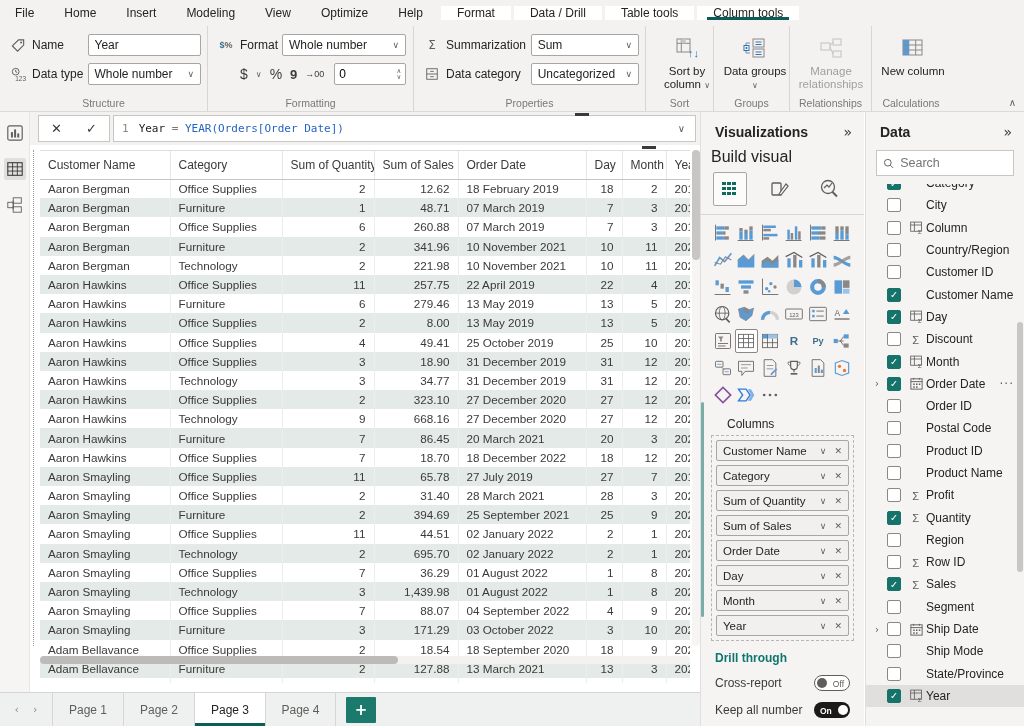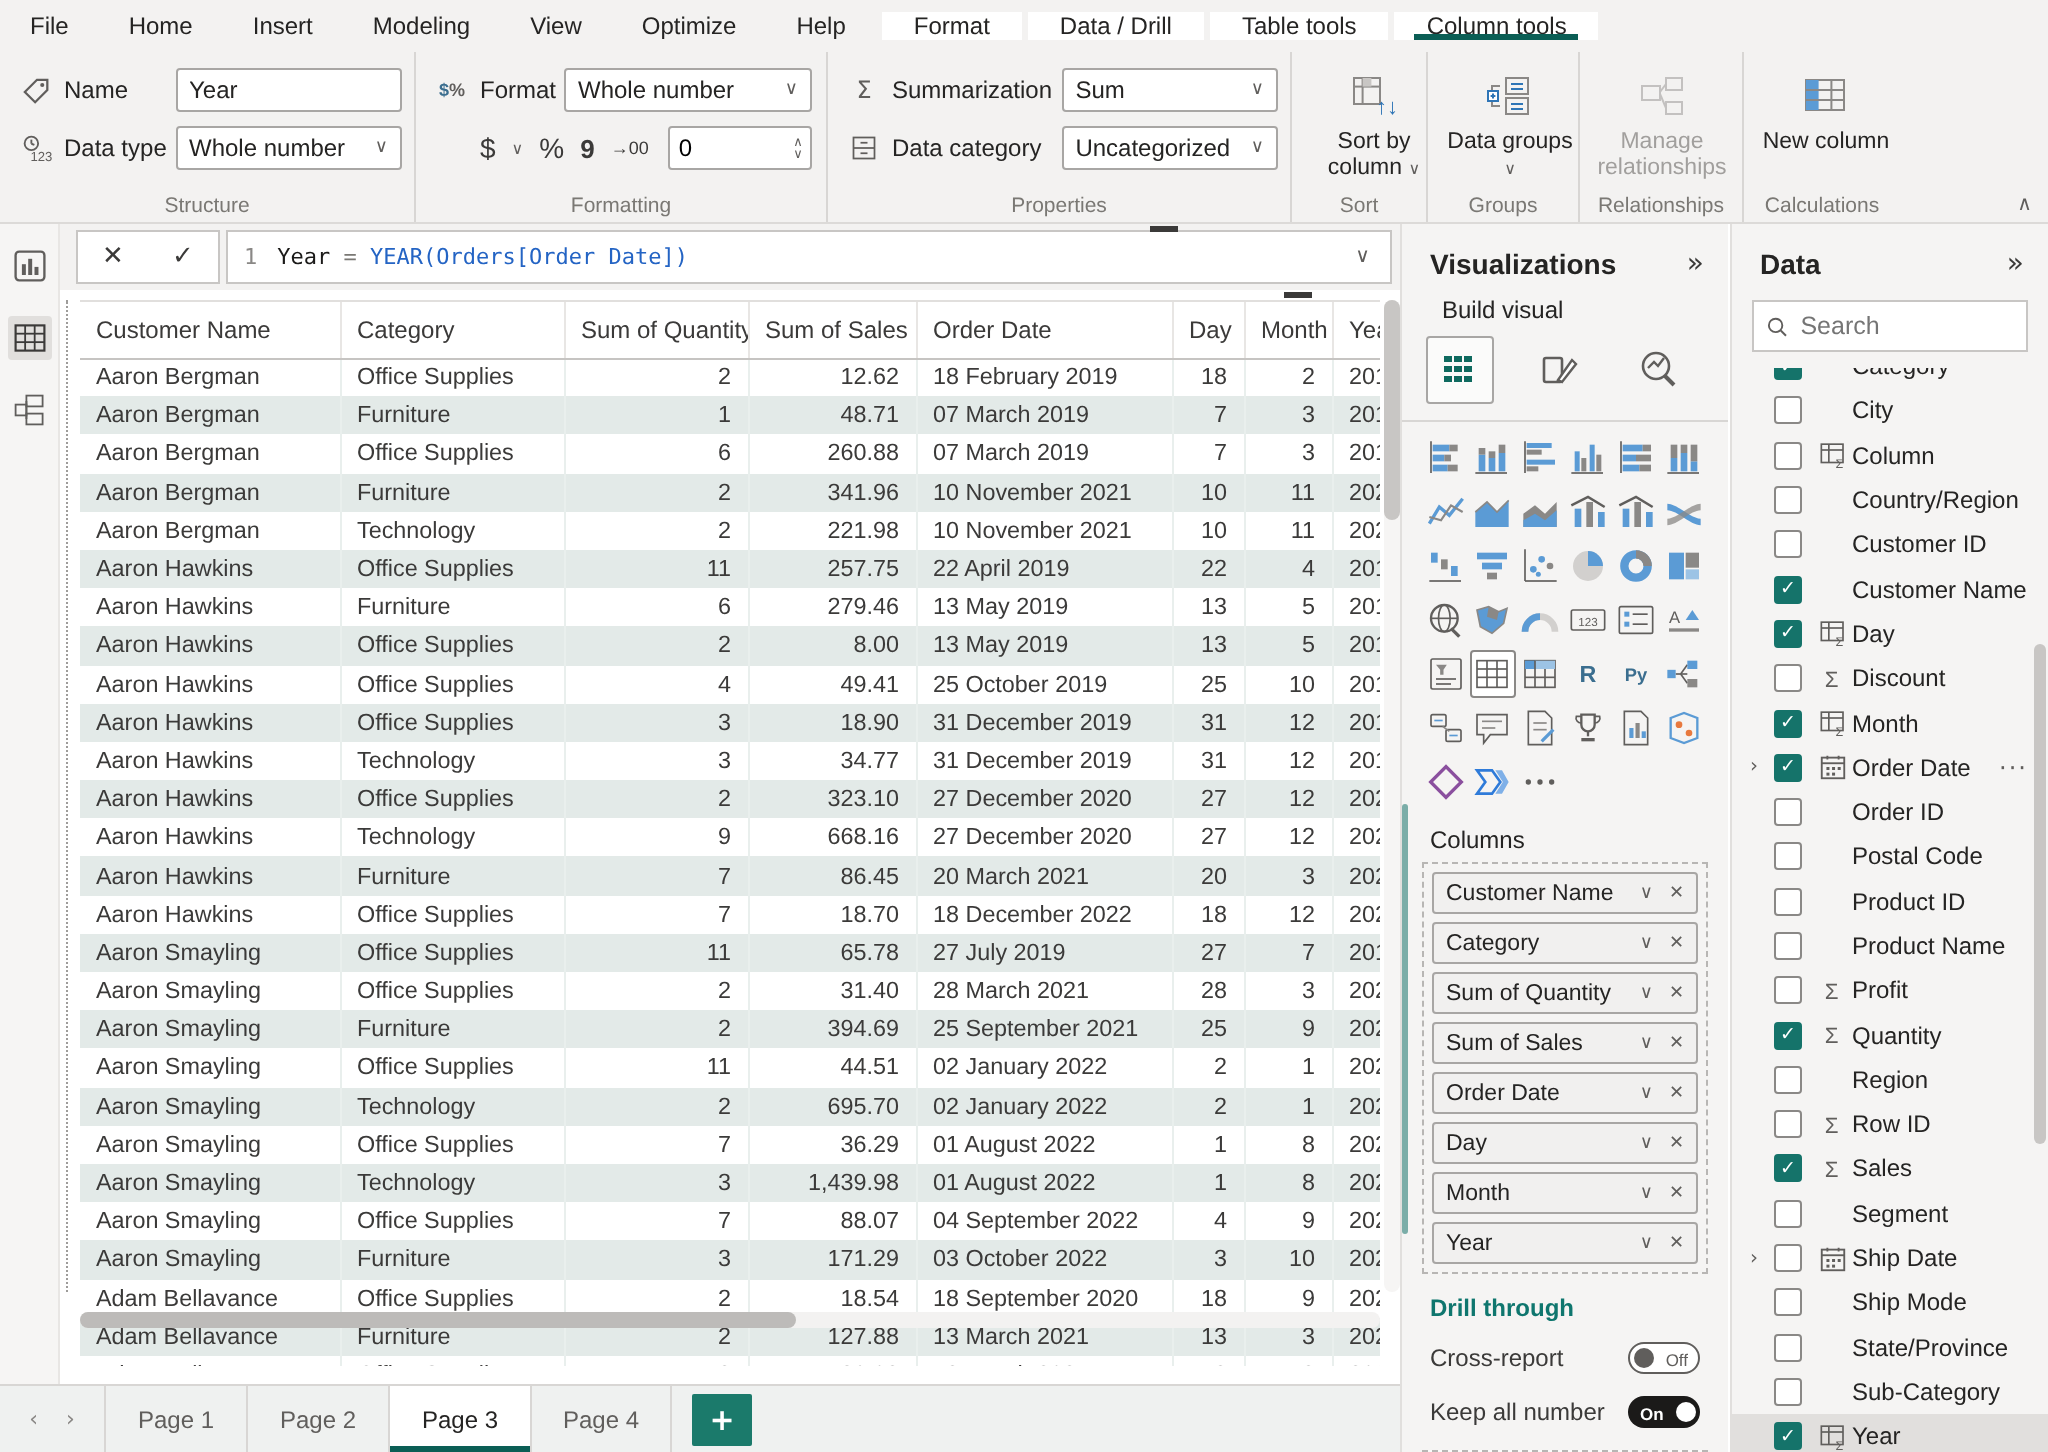--- a/index.html
+++ b/index.html
@@ -62,28 +62,28 @@
   .vscroll .thumb{position:absolute;top:0;left:0;width:8px;height:110px;background:#c8c6c4;border-radius:4px}
 
   
   .pane{position:absolute;top:112px;bottom:0;background:#f5f4f3;border-left:1px solid #e1dfdd}
   .pane-header{display:flex;align-items:center;justify-content:space-between;padding:12px 12px 6px 14px;font-size:14px;font-weight:bold;color:#252423}
   .pane-header .collapse{font-size:14px;color:#3b3a39;font-weight:normal}
 
   
   .viz-pane{left:700px;width:164px}
   .viz-scrollthumb{position:absolute;left:0;top:290px;width:3px;height:215px;background:#15736a;border-radius:2px;opacity:.55}
-  .build-label{padding:2px 20px 6px;font-size:12px;color:#252423}
+  .build-label{padding:2px 10px 6px;font-size:16px;color:#252423}
   .build-tools{display:flex;align-items:center;justify-content:space-between;padding:0 18px 8px 12px;border-bottom:1px solid #d8d6d4}
   .tool-slot{width:34px;height:34px;display:flex;align-items:center;justify-content:center}
   .tool-slot.selected{border:1px solid #a8a6a4;background:#fbfbfa;border-radius:2px}
   .viz-grid{display:grid;grid-template-columns:repeat(6,1fr);padding:6px 10px 2px;row-gap:3px}
   .viz-cell{width:23px;height:24px;display:flex;align-items:center;justify-content:center}
   .viz-cell.selected{border:1px solid #8a8886;background:#fff;border-radius:2px}
-  .well-label{padding:8px 14px 4px;color:#252423}
+  .well-label{padding:8px 26px 4px;color:#252423}
   .pill-well{margin:0 10px;border:1px dashed #b8b6b4;padding:4px;display:flex;flex-direction:column;gap:4px}
   .pill{background:#f1f0ef;border:1px solid #a8a6a4;border-radius:2px;height:21px;display:flex;align-items:center;padding:0 6px;font-size:11.5px;color:#252423}
   .pill .pcaret{margin-left:auto;font-size:9px;color:#605e5c}
   .pill .pclose{margin-left:8px;font-size:9px;color:#605e5c}
   .drill{padding:10px 14px 0}
   .drill-title{font-weight:bold;color:#0f766e;margin-bottom:10px}
   .drill-row{display:flex;align-items:center;justify-content:space-between;margin-bottom:11px;color:#3b3a39}
   .tog{width:36px;height:16px;border-radius:9px;position:relative;flex:none}
   .tog.off{border:1px solid #605e5c;background:#fff}
   .tog.off .dot{position:absolute;left:2px;top:2px;width:10px;height:10px;border-radius:50%;background:#605e5c}
@@ -1269,26 +1269,20 @@
         <span class="f-check"></span>
         <span class="f-icon"></span>
         <span>Ship Mode</span>
       </div>
       <div class="field-row">
         <span class="f-chev glyph"></span>
         <span class="f-check"></span>
         <span class="f-icon"></span>
         <span>State/Province</span>
       </div>
-      <div class="field-row">
-        <span class="f-chev glyph"></span>
-        <span class="f-check"></span>
-        <span class="f-icon"></span>
-        <span>Sub-Category</span>
-      </div>
       <div class="field-row selected">
         <span class="f-chev glyph"></span>
         <span class="f-check checked glyph">✓</span>
         <span class="f-icon">
           <svg width="15" height="15" viewBox="0 0 18 18">
             <rect x="2" y="2.5" width="13" height="11" fill="none" stroke="#605e5c"></rect>
             <line x1="2" y1="6" x2="15" y2="6" stroke="#605e5c"></line>
             <line x1="6.5" y1="2.5" x2="6.5" y2="13.5" stroke="#605e5c"></line>
             <text x="10.5" y="17" font-size="7.5" fill="#605e5c" font-family="sans-serif">Σ</text>
           </svg>

